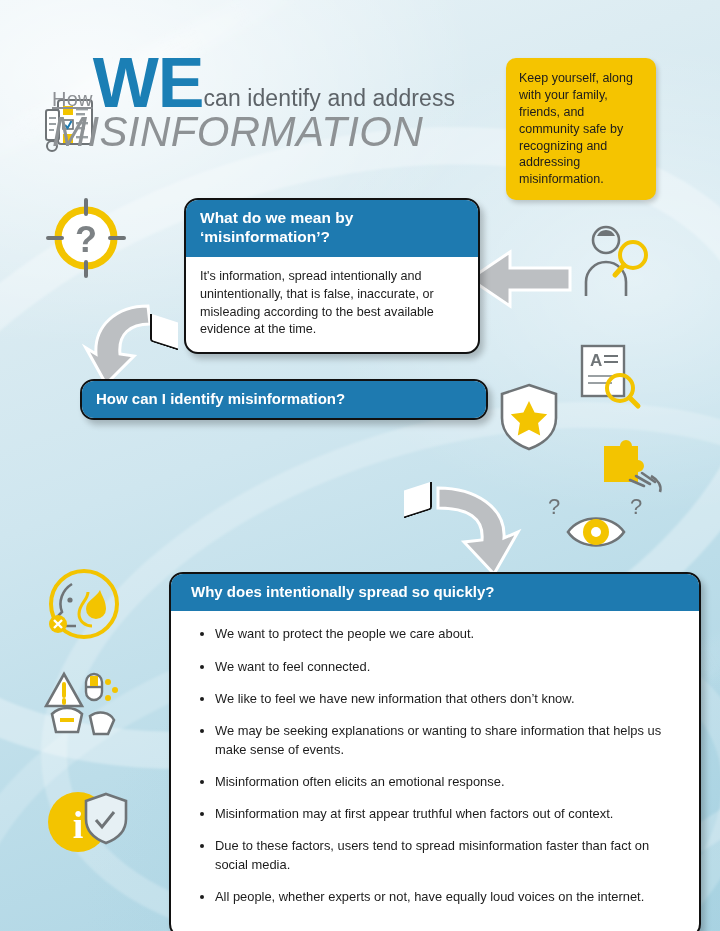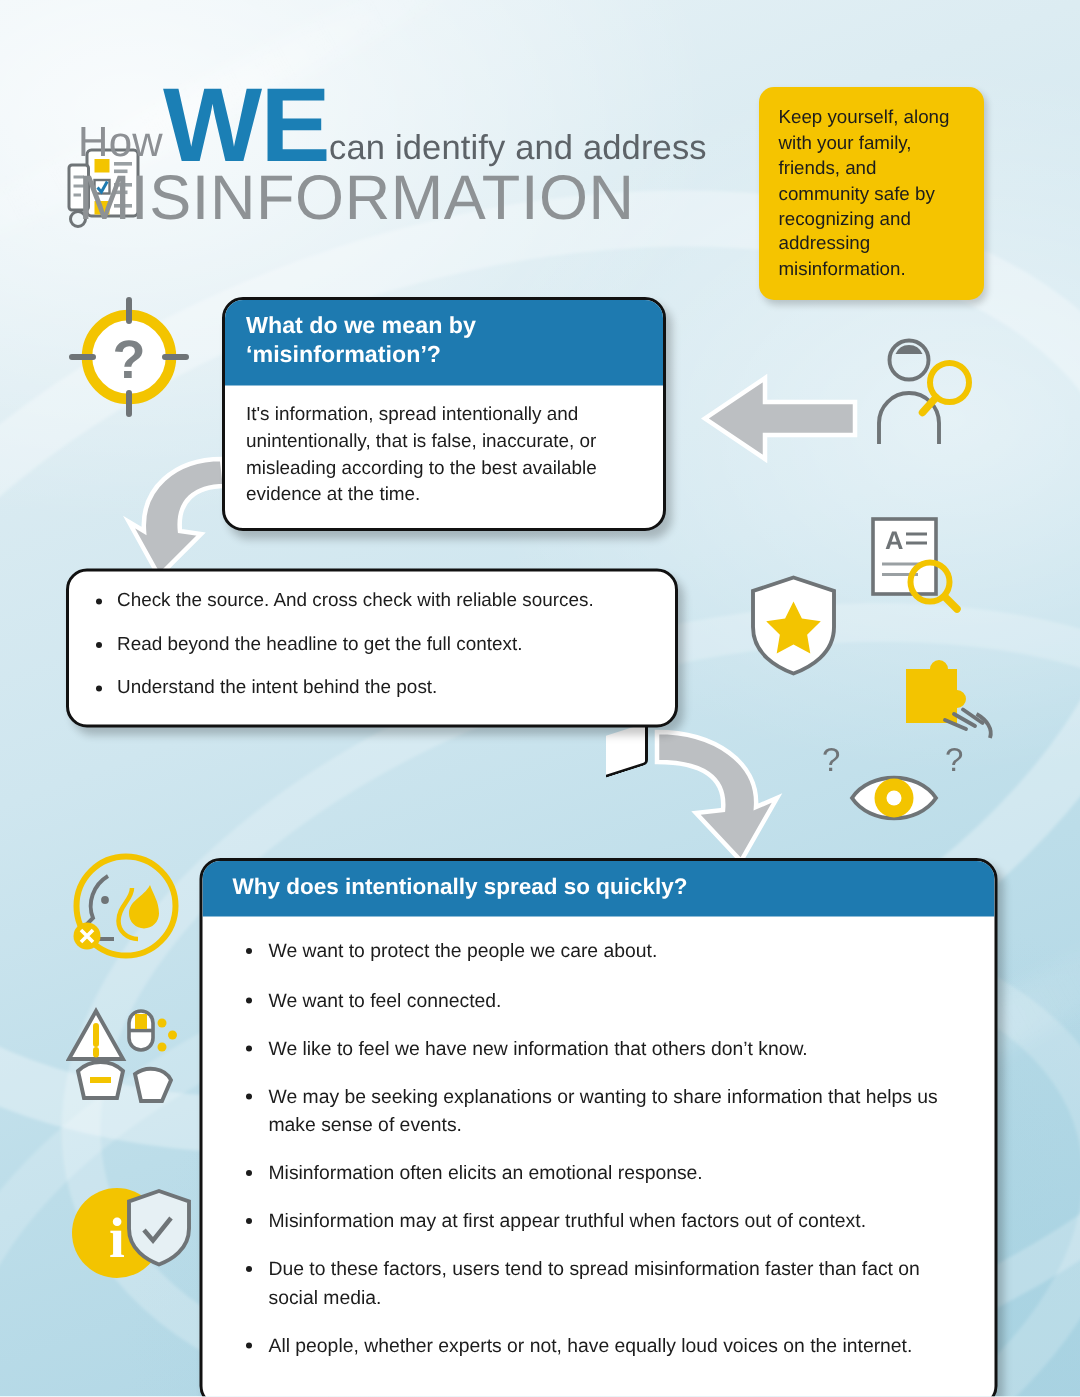--- a/index.html
+++ b/index.html
@@ -67,24 +67,25 @@
     width: 470px;
   }
   .title-line1 {
     display: flex;
     align-items: flex-end;
     gap: 0;
     line-height: 1;
     margin-left: 8px;
   }
   .t-how {
-    font-size: 28px;
+    font-size: 20px;
     color: #8d9094;
     letter-spacing: 0.2px;
     padding-bottom: 6px;
+    text-decoration: underline;
   }
   .t-we {
     font-size: 70px;
     font-weight: bold;
     color: #1b7fb5;
     letter-spacing: -1px;
     line-height: 0.9;
   }
   .t-rest {
     font-size: 23px;
@@ -92,20 +93,21 @@
     padding-bottom: 5px;
     letter-spacing: 0.1px;
   }
   .t-mis {
     margin-left: 8px;
     margin-top: -4px;
     font-size: 42px;
     color: #8e9295;
     letter-spacing: 0.4px;
     line-height: 1;
+    font-style: italic;
   }
 
   
   .note {
     position: absolute;
     left: 506px;
     top: 58px;
     width: 150px;
     min-height: 126px;
     background: #f5c400;
@@ -119,20 +121,21 @@
   }
 
   
   .card {
     position: absolute;
     background: #ffffff;
     border: 2.5px solid #111111;
     border-radius: 14px;
     box-shadow: 4px 5px 6px rgba(0,0,0,0.22);
     overflow: hidden;
+    margin-left: 36px;
   }
   .card-head {
     background: #1e7ab0;
     color: #ffffff;
     font-weight: bold;
     padding: 9px 14px 10px 14px;
     font-size: 15px;
     line-height: 1.22;
   }
   .card-body {
@@ -365,27 +368,21 @@
   </svg>
 
   <div class="tail1"></div>
   <div class="card" id="card-definition">
     <div class="card-head">What do we mean by ‘misinformation’?</div>
     <div class="card-body">It's information, spread intentionally and unintentionally, that is false, inaccurate, or misleading according to the best available evidence at the time.</div>
   </div>
 
   <div class="tail2"></div>
   <div class="card" id="card-identify">
-    <div class="card-body">
-      <ul>
-        <li>Check the source. And cross check with reliable sources.</li>
-        <li>Read beyond the headline to get the full context.</li>
-        <li>Understand the intent behind the post.</li>
-      </ul>
-    </div>
+    <div class="card-head">How can I identify misinformation?</div>
   </div>
 
   <div class="card" id="card-spread">
     <div class="card-head">Why does intentionally spread so quickly?</div>
     <div class="card-body">
       <ul>
         <li>We want to protect the people we care about.</li>
         <li>We want to feel connected.</li>
         <li>We like to feel we have new information that others don’t know.</li>
         <li>We may be seeking explanations or wanting to share information that helps us make sense of events.</li>

